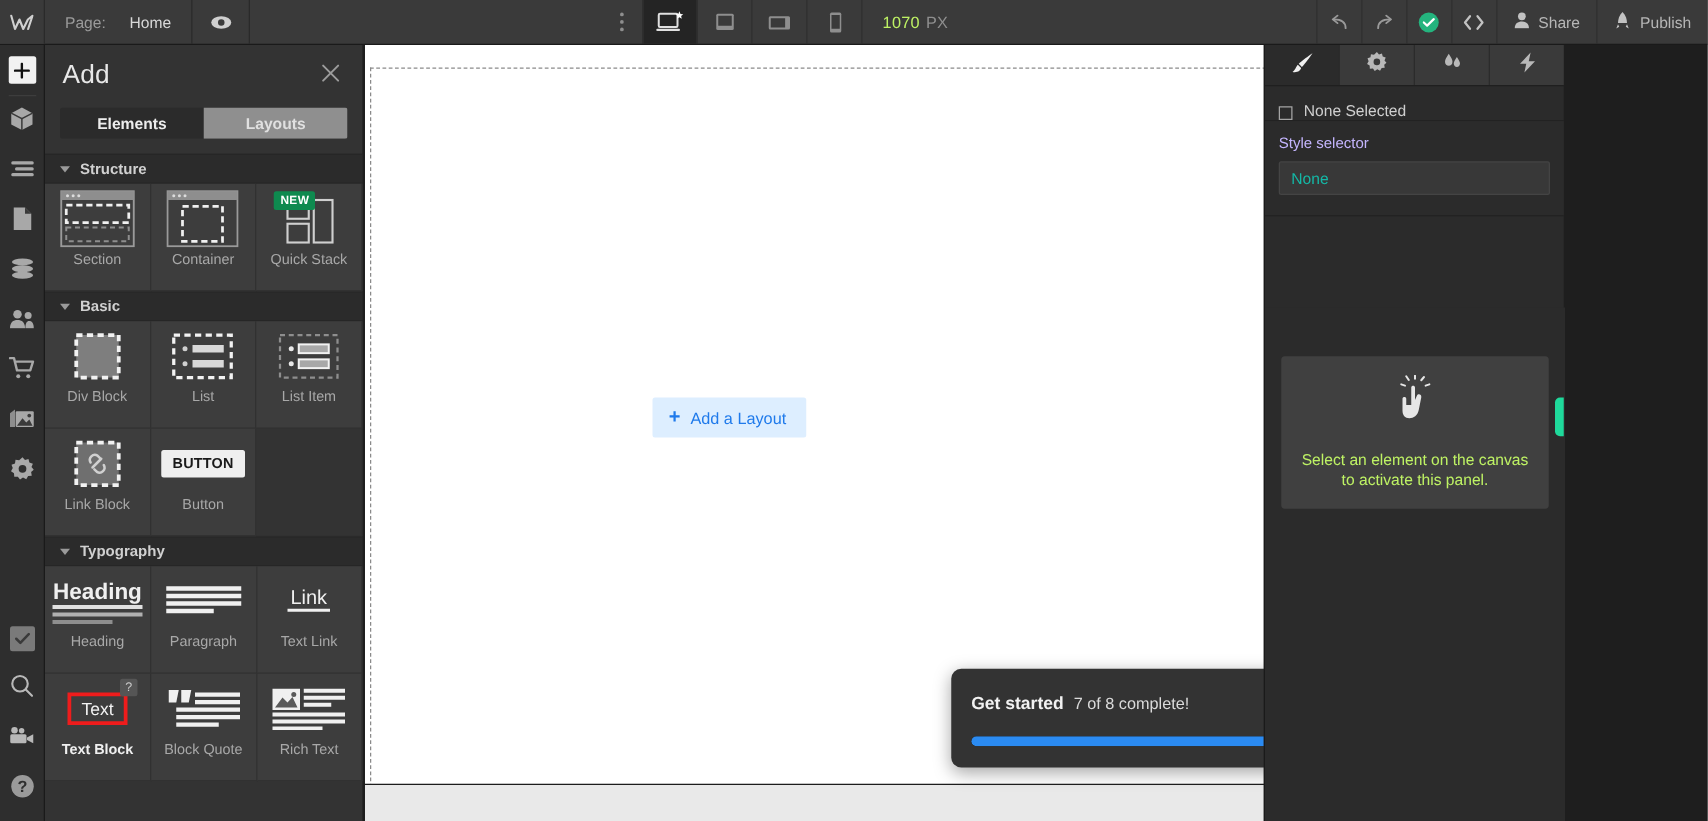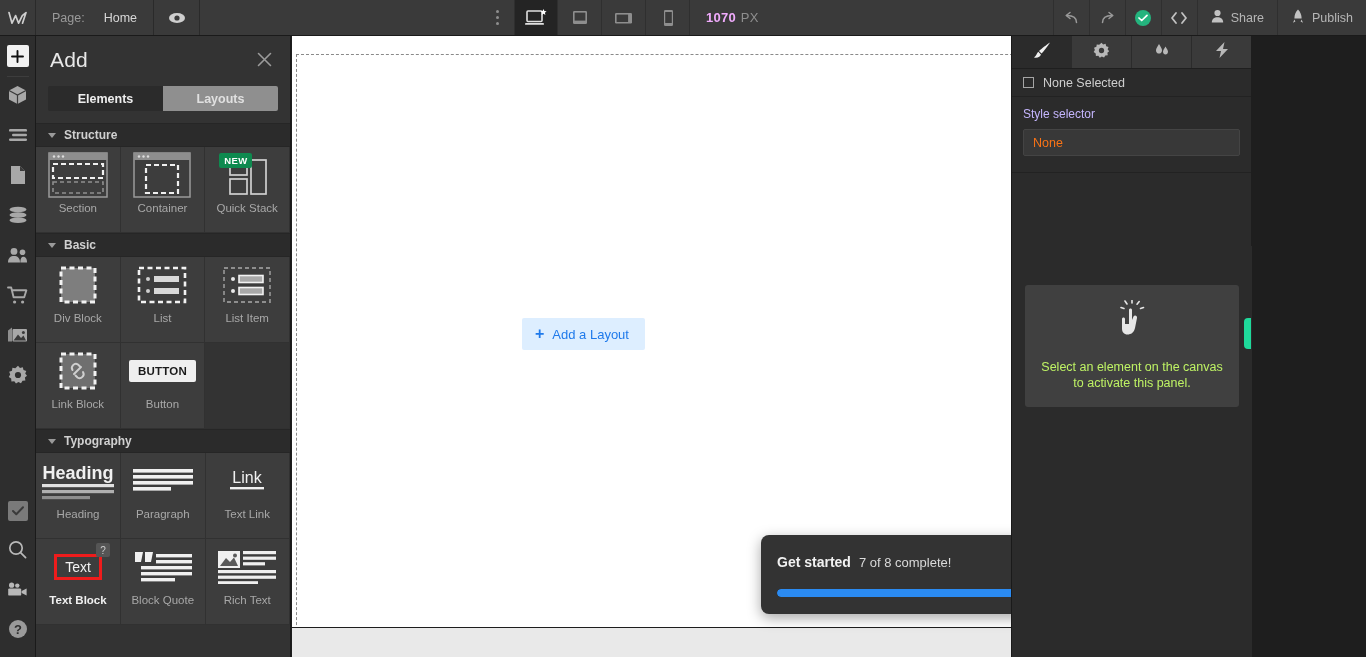--- a/index.html
+++ b/index.html
@@ -50,21 +50,21 @@
   .tb-dev {
     width: 44px; display: flex; align-items: center; justify-content: center;
     border-right: 1px solid #2f2f2f;
   }
   .tb-dev:first-child { border-left: 1px solid #2f2f2f; }
   .tb-dev.active { background: #242424; }
   .tb-px {
     display: flex; align-items: center; padding: 0 14px 0 16px;
     font-size: 13px; color: #8e8e8e; letter-spacing: .2px;
   }
-  .tb-px b { color: #f0abfc; font-weight: 700; margin-right: 5px; }
+  .tb-px b { color: #bef264; font-weight: 400; margin-right: 5px; }
   .tb-right { display: flex; align-items: stretch; }
   .tb-btn {
     display: flex; align-items: center; justify-content: center; gap: 7px;
     padding: 0 13px; border-left: 1px solid #2f2f2f;
     font-size: 12.5px; color: #b6b6b6; white-space: nowrap;
   }
   .tb-icobtn { width: 36px; padding: 0; }
   .tb-check {
     width: 16px; height: 16px; border-radius: 50%; background: #24b47e;
     display: flex; align-items: center; justify-content: center;
@@ -216,31 +216,31 @@
     background: #2b2b2b; border-left: 1px solid #1a1a1a; z-index: 30;
   }
   .rp-tabs { display: flex; height: 33px; border-bottom: 1px solid #1f1f1f; }
   .rp-tab {
     flex: 1; display: flex; align-items: center; justify-content: center;
     background: #3a3a3a; border-right: 1px solid #2b2b2b;
   }
   .rp-tab.active { background: #2b2b2b; }
   .rp-tab:last-child { border-right: none; }
   .rp-sel {
-    height: 28px; display: flex; align-items: center; gap: 9px;
+    height: 28px; display: flex; align-items: flex-end; gap: 9px;
     padding-left: 11px; font-size: 12.5px; color: #cfcfcf;
     border-bottom: 1px solid #222;
   }
   .rp-sq { width: 11px; height: 11px; border: 1px solid #a5a5a5; }
   .rp-styleblock { padding: 10px 11px 16px 11px; border-bottom: 1px solid #222; background: #2b2b2b; }
   .rp-lbl { font-size: 12px; color: #c4b5fd; margin-bottom: 8px; }
   .rp-input {
     height: 27px; background: #383838; border: 1px solid #444;
     border-radius: 2px; display: flex; align-items: center;
-    padding-left: 9px; font-size: 12.5px; color: #f97316;
+    padding-left: 9px; font-size: 12.5px; color: #14b8a6;
   }
   .rp-dark { position: absolute; top: 210px; left: 0; width: 240px; height: 411px; background: #2b2b2b; }
   .rp-empty {
     position: absolute; top: 249px; left: 13px; width: 214px; height: 122px;
     background: #404040; border-radius: 3px;
     display: flex; flex-direction: column; align-items: center; justify-content: center;
     gap: 16px; padding: 0 16px;
   }
   .rp-empty-txt { font-size: 12.5px; color: #bef264; text-align: center; line-height: 1.25; }
   .greentab {

